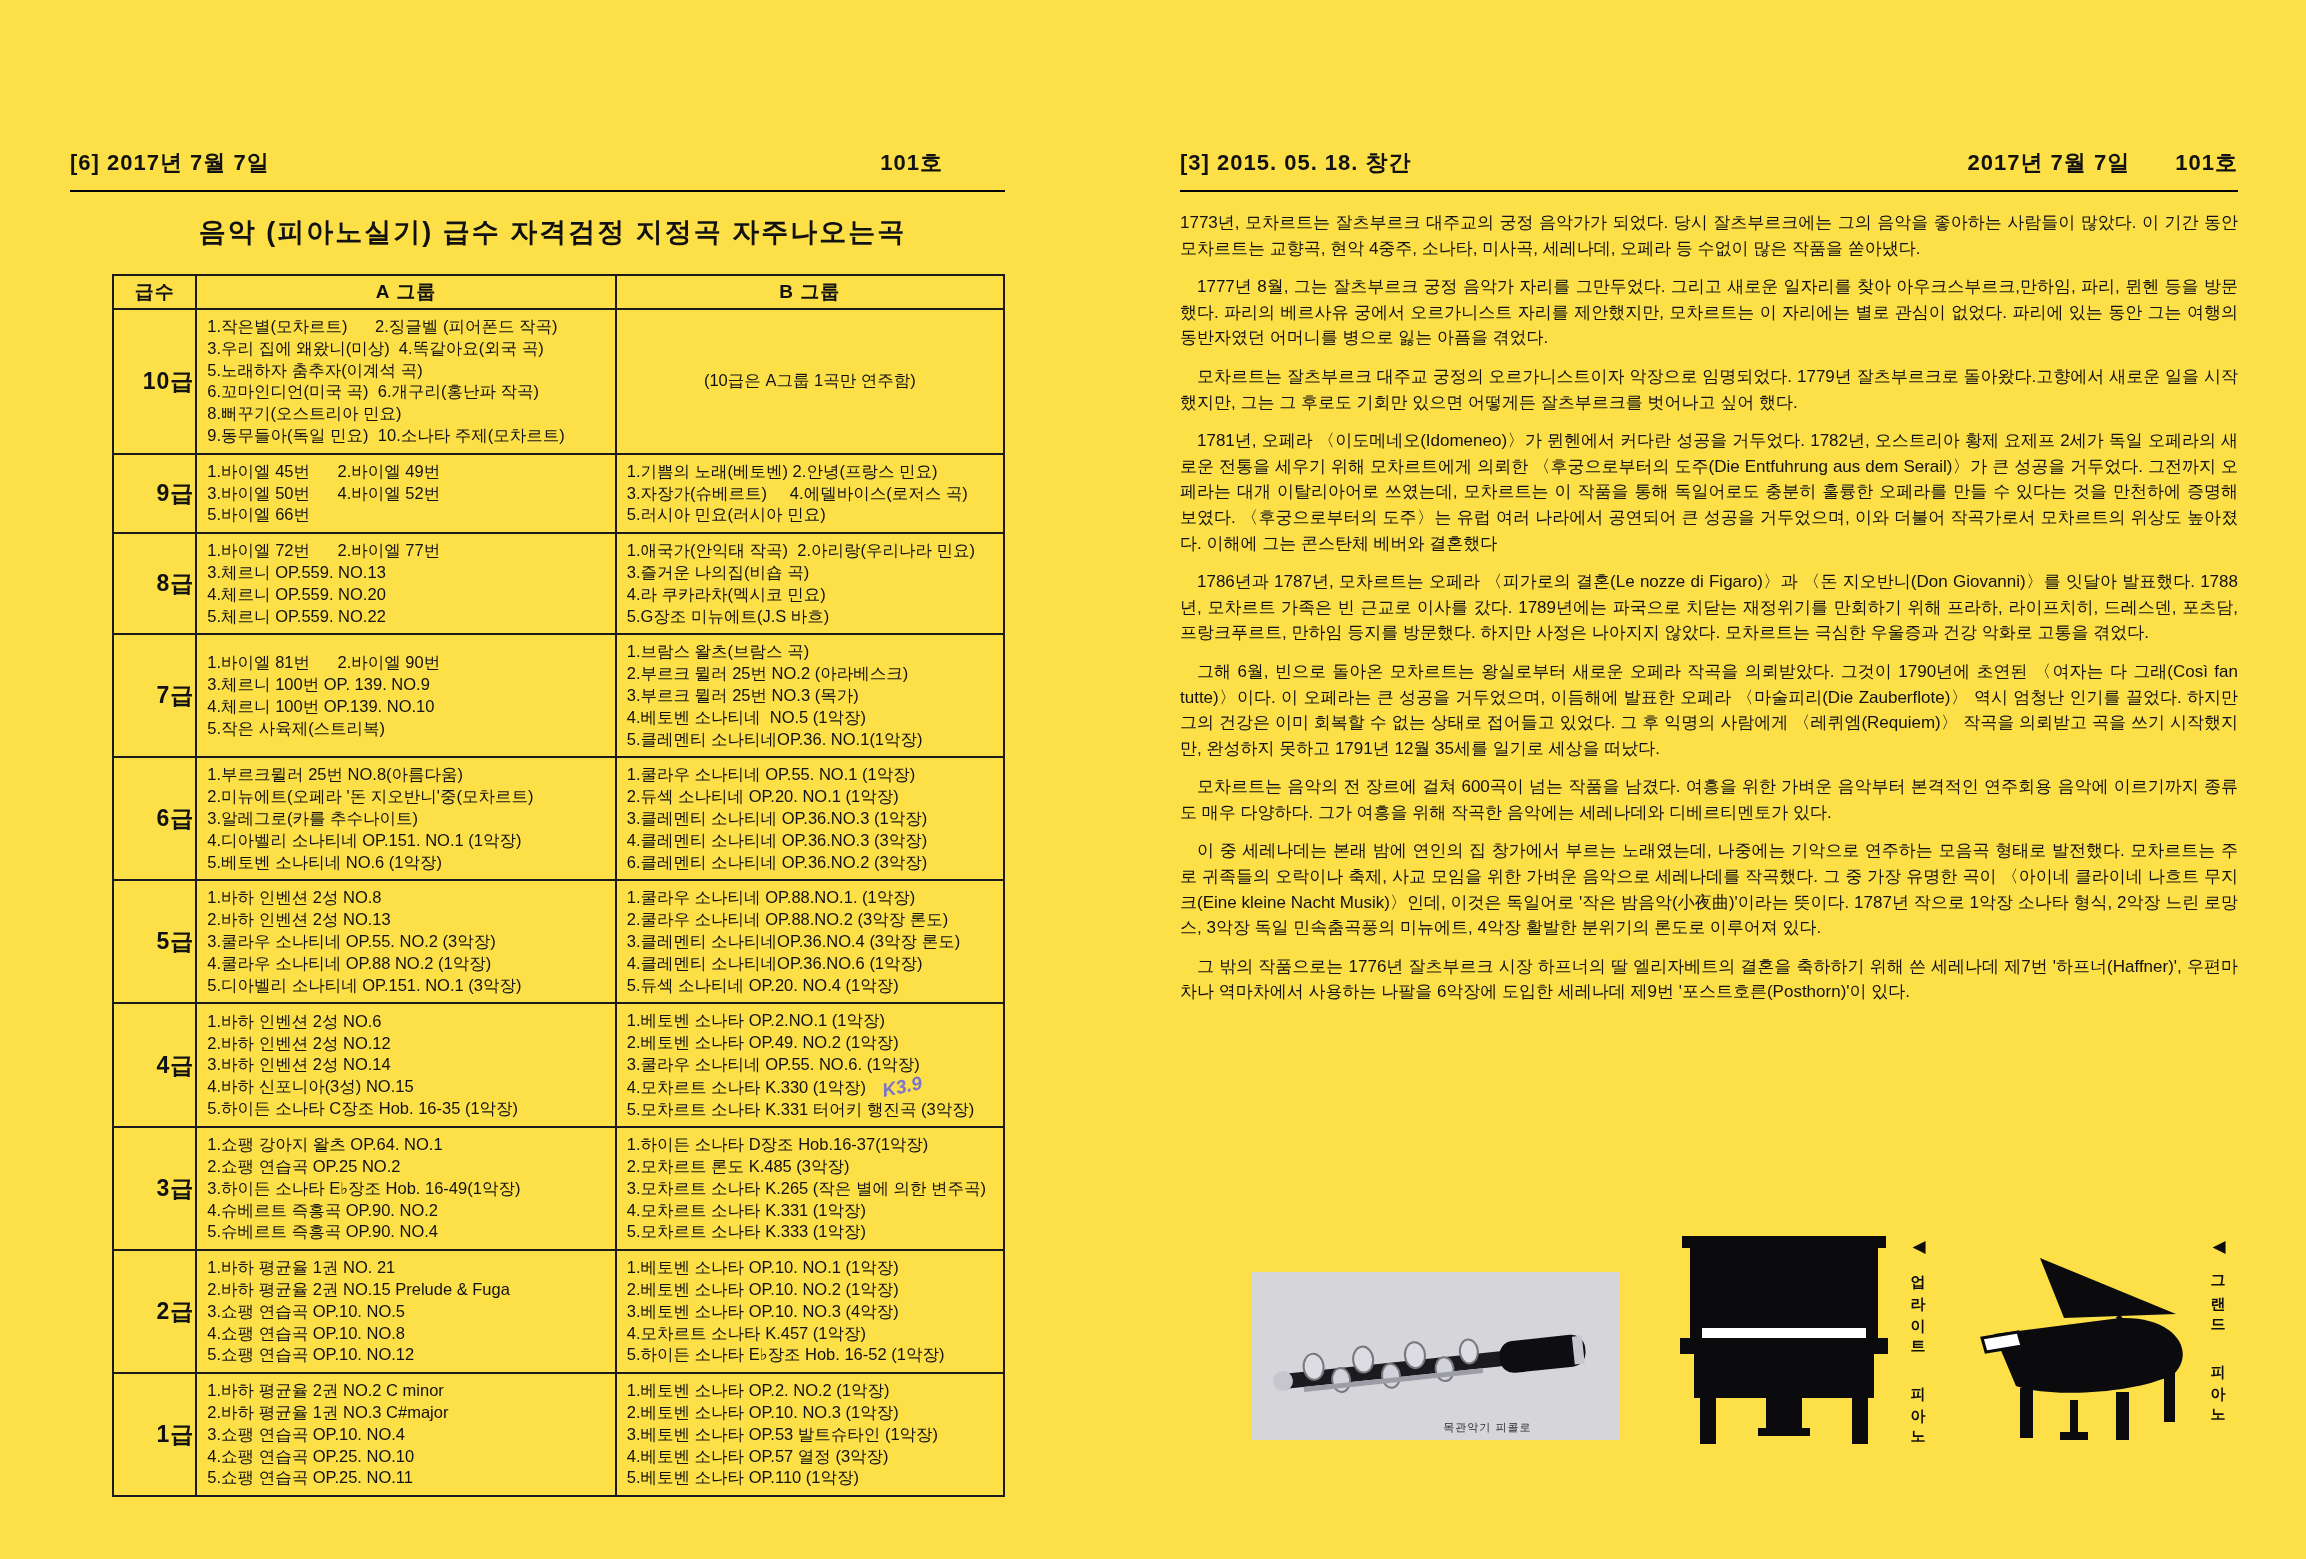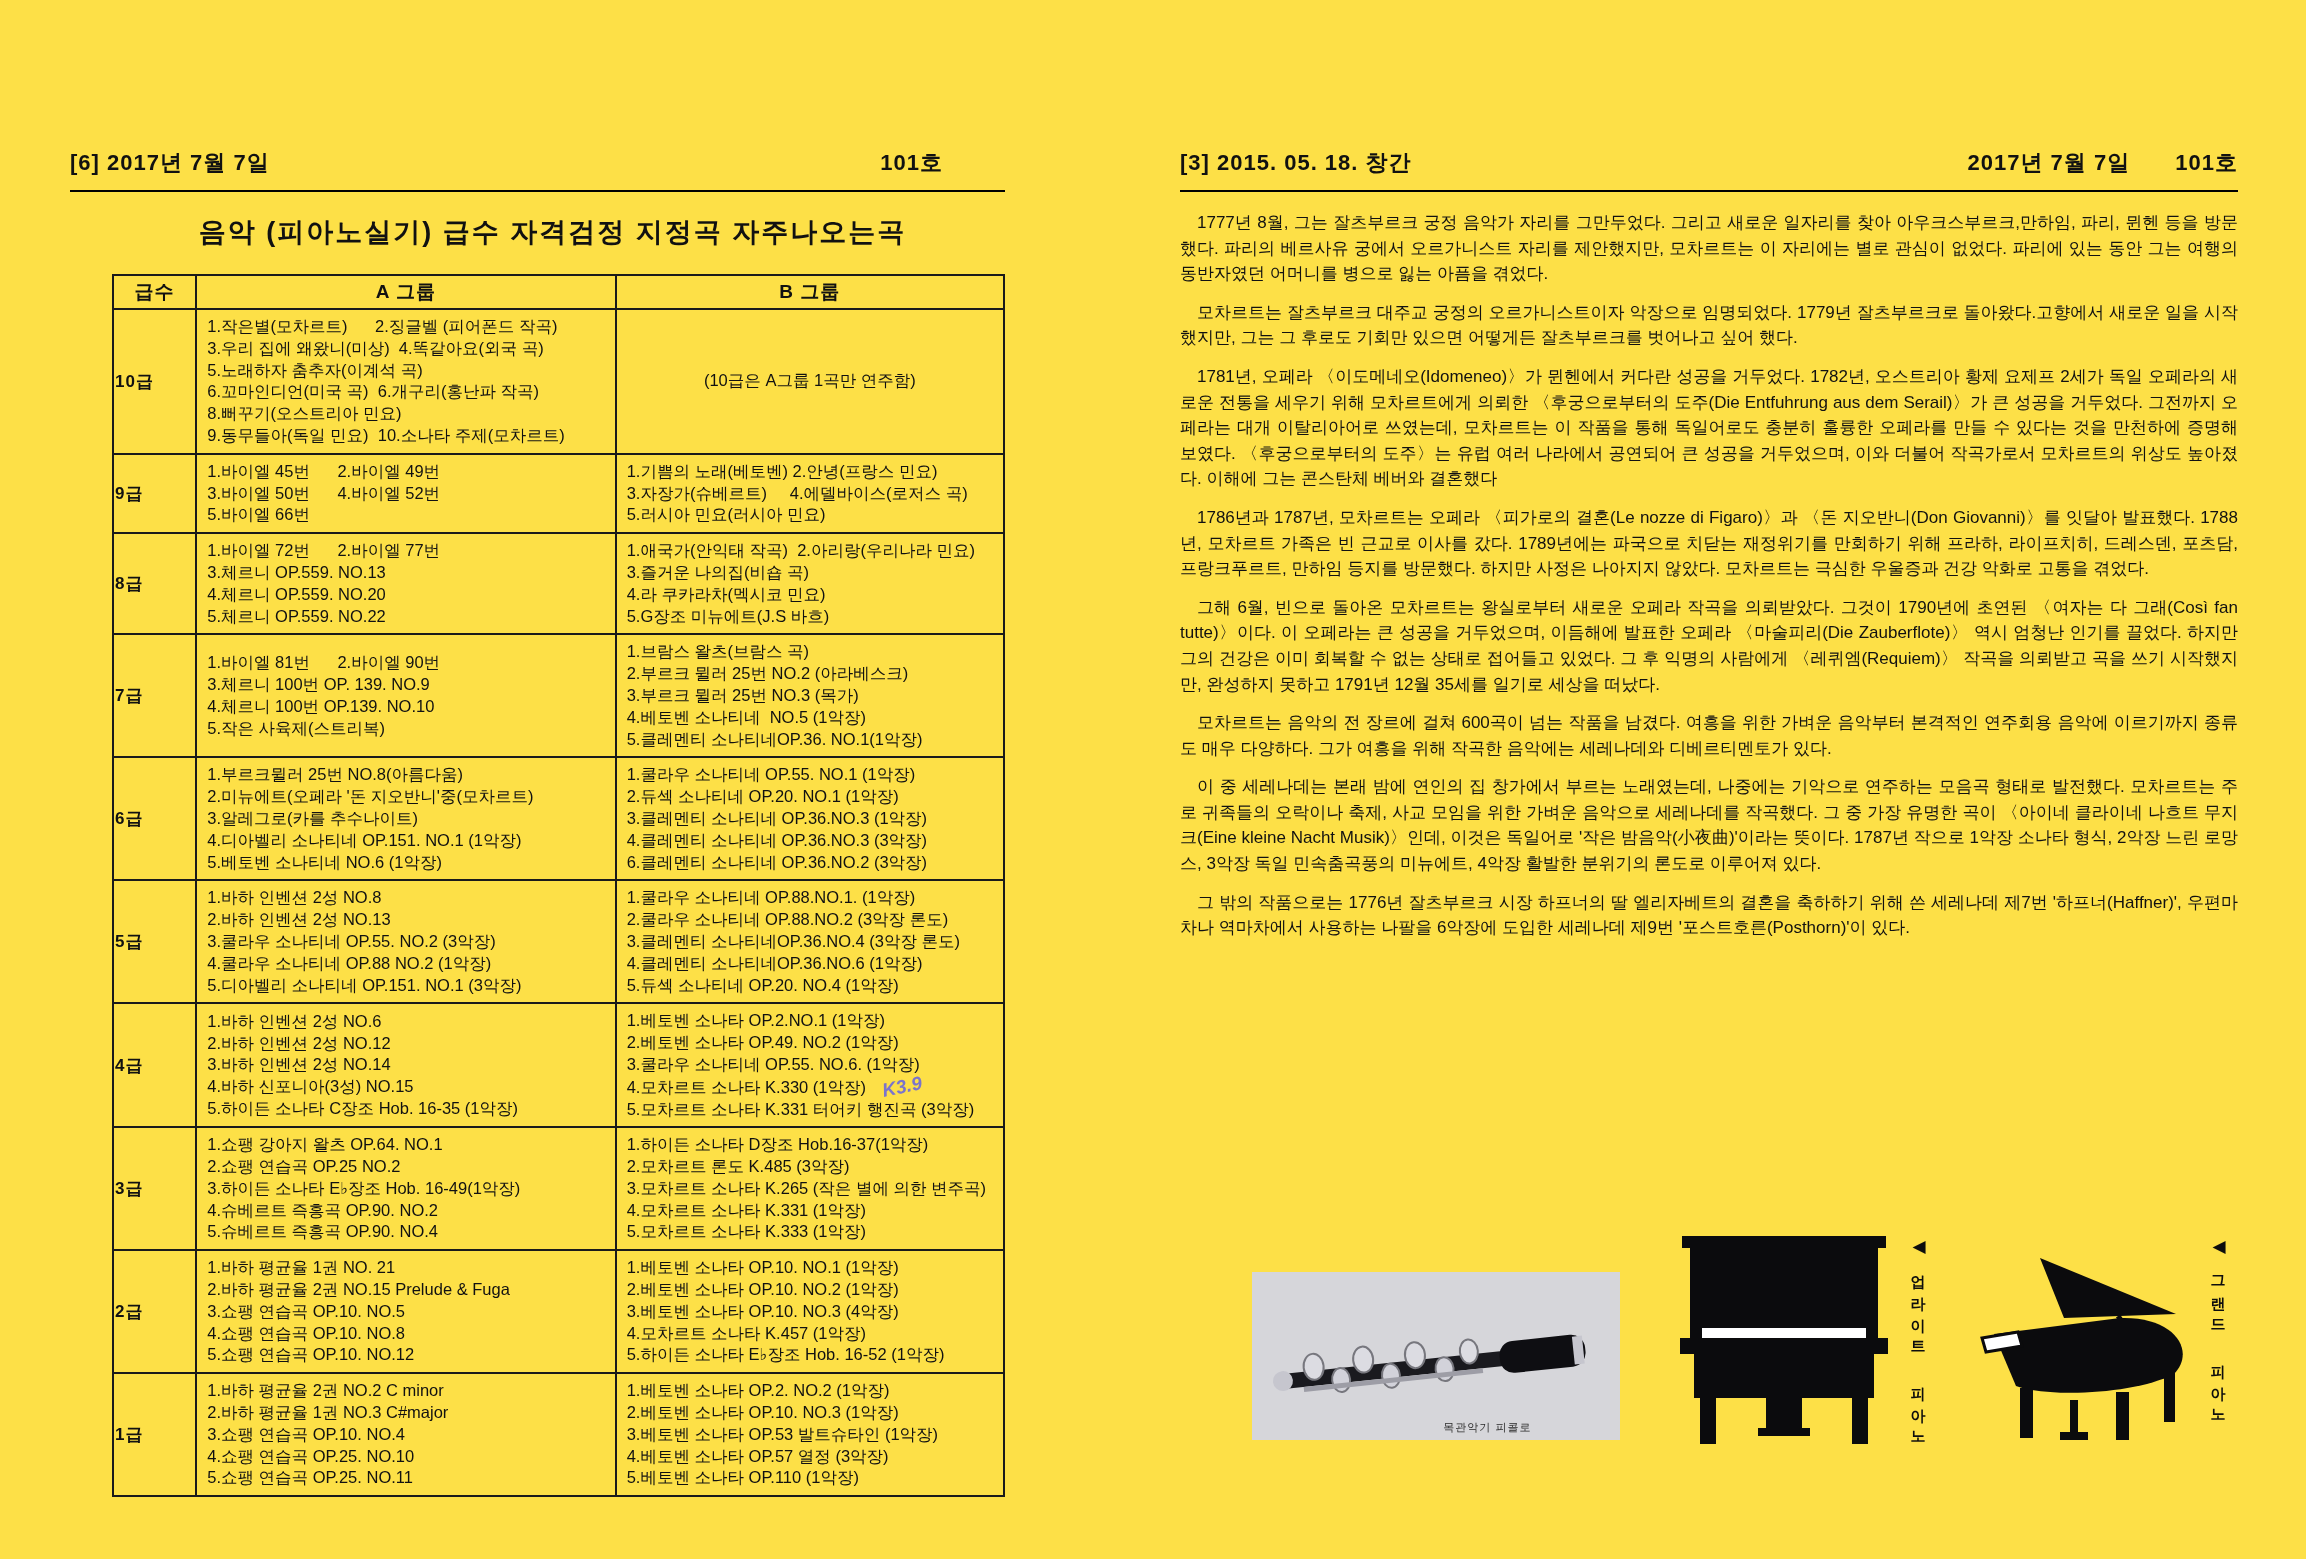--- a/index.html
+++ b/index.html
@@ -17,21 +17,21 @@
   .page-left .page-head { padding-right:62px; }
   .head-right span { margin-left:38px; }
   .rule { border:none; border-top:2.5px solid #000; margin:12px 0 0 0; }
 
   .doc-title { text-align:center; font-size:27px; font-weight:bold;
                letter-spacing:2px; margin:22px 0 24px 30px; }
 
   table.grade-table { border-collapse:collapse; margin-left:42px; table-layout:fixed; }
   .grade-table th, .grade-table td { border:2px solid #1a1a1a; vertical-align:middle; }
   .grade-table th { font-size:19px; font-weight:bold; padding:3px 2px; letter-spacing:1px; }
-  td.grade { text-align:left; font-weight:bold; font-size:17px; letter-spacing:1px; }
+  td.grade { text-align:right; font-weight:bold; font-size:23px; letter-spacing:1px; }
   td.songs { padding:6px 10px; font-size:16.5px; line-height:21.8px; font-weight:500; }
   td.songs.center { text-align:center; }
   .song-line { white-space:pre-wrap; }
   .handwrite { display:inline-block; margin-left:16px; color:#7b74cc; font-style:italic;
                font-size:19px; transform:rotate(-12deg); font-weight:bold; }
 
   .para { margin:0 0 13px 0; text-align:justify; font-size:17px; line-height:25.6px; }
   .para.indent { text-indent:17px; }
 
   .figures { position:absolute; top:1082px; left:0; width:1058px; height:240px; }
@@ -245,20 +245,21 @@
     <div class="page-head">
       <span>[3] 2015. 05. 18. 창간</span>
       <span class="head-right">
         <span>2017년 7월 7일</span>
         <span>101호</span>
       </span>
     </div>
     <hr class="rule">
 
     <div class="article" style="margin-top:18px;">
+      <p class="para">1773년, 모차르트는 잘츠부르크 대주교의 궁정 음악가가 되었다. 당시 잘츠부르크에는 그의 음악을 좋아하는 사람들이 많았다. 이 기간 동안 모차르트는 교향곡, 현악 4중주, 소나타, 미사곡, 세레나데, 오페라 등 수없이 많은 작품을 쏟아냈다.</p>
       <p class="para indent">1777년 8월, 그는 잘츠부르크 궁정 음악가 자리를 그만두었다. 그리고 새로운 일자리를 찾아 아우크스부르크,만하임, 파리, 뮌헨 등을 방문했다. 파리의 베르사유 궁에서 오르가니스트 자리를 제안했지만, 모차르트는 이 자리에는 별로 관심이 없었다. 파리에 있는 동안 그는 여행의 동반자였던 어머니를 병으로 잃는 아픔을 겪었다.</p>
       <p class="para indent">모차르트는 잘츠부르크 대주교 궁정의 오르가니스트이자 악장으로 임명되었다. 1779년 잘츠부르크로 돌아왔다.고향에서 새로운 일을 시작 했지만, 그는 그 후로도 기회만 있으면 어떻게든 잘츠부르크를 벗어나고 싶어 했다.</p>
       <p class="para indent">1781년, 오페라 〈이도메네오(Idomeneo)〉가 뮌헨에서 커다란 성공을 거두었다.  1782년, 오스트리아 황제 요제프 2세가 독일 오페라의 새로운 전통을 세우기 위해 모차르트에게 의뢰한 〈후궁으로부터의 도주(Die Entfuhrung aus dem Serail)〉가 큰 성공을 거두었다. 그전까지 오페라는 대개 이탈리아어로 쓰였는데, 모차르트는 이 작품을 통해 독일어로도 충분히 훌륭한 오페라를 만들 수 있다는 것을 만천하에 증명해 보였다. 〈후궁으로부터의 도주〉는 유럽 여러 나라에서 공연되어 큰 성공을 거두었으며, 이와 더불어 작곡가로서 모차르트의 위상도 높아졌다. 이해에 그는 콘스탄체 베버와 결혼했다</p>
       <p class="para indent">1786년과 1787년, 모차르트는 오페라 〈피가로의 결혼(Le nozze di Figaro)〉과 〈돈 지오반니(Don Giovanni)〉를 잇달아 발표했다. 1788년, 모차르트 가족은 빈 근교로 이사를 갔다. 1789년에는 파국으로 치닫는 재정위기를 만회하기 위해 프라하, 라이프치히, 드레스덴, 포츠담, 프랑크푸르트, 만하임 등지를 방문했다. 하지만 사정은 나아지지 않았다. 모차르트는 극심한 우울증과 건강 악화로 고통을 겪었다.</p>
       <p class="para indent">그해 6월, 빈으로 돌아온 모차르트는 왕실로부터 새로운 오페라 작곡을 의뢰받았다. 그것이 1790년에 초연된 〈여자는 다 그래(Così fan tutte)〉이다. 이 오페라는 큰 성공을 거두었으며, 이듬해에 발표한 오페라 〈마술피리(Die Zauberflote)〉 역시 엄청난 인기를 끌었다. 하지만 그의 건강은 이미 회복할 수 없는 상태로 접어들고 있었다. 그 후 익명의 사람에게 〈레퀴엠(Requiem)〉 작곡을 의뢰받고 곡을 쓰기 시작했지만, 완성하지 못하고 1791년 12월 35세를 일기로 세상을 떠났다.</p>
       <p class="para indent">모차르트는 음악의 전 장르에 걸쳐 600곡이 넘는 작품을 남겼다. 여흥을 위한 가벼운 음악부터 본격적인 연주회용 음악에 이르기까지 종류도 매우 다양하다. 그가 여흥을 위해 작곡한 음악에는 세레나데와 디베르티멘토가 있다.</p>
       <p class="para indent">이 중 세레나데는 본래 밤에 연인의 집 창가에서 부르는 노래였는데, 나중에는 기악으로 연주하는 모음곡 형태로 발전했다. 모차르트는 주로 귀족들의 오락이나 축제, 사교 모임을 위한 가벼운 음악으로 세레나데를 작곡했다. 그 중 가장 유명한 곡이 〈아이네 클라이네 나흐트 무지크(Eine kleine Nacht Musik)〉인데, 이것은 독일어로 '작은 밤음악(小夜曲)'이라는 뜻이다. 1787년 작으로 1악장 소나타 형식, 2악장 느린 로망스, 3악장 독일 민속춤곡풍의 미뉴에트, 4악장 활발한 분위기의 론도로 이루어져 있다.</p>
       <p class="para indent">그 밖의 작품으로는 1776년 잘츠부르크 시장 하프너의 딸 엘리자베트의 결혼을 축하하기 위해 쓴 세레나데 제7번 '하프너(Haffner)', 우편마차나 역마차에서 사용하는 나팔을 6악장에 도입한 세레나데 제9번 '포스트호른(Posthorn)'이 있다.</p>
     </div>
 

